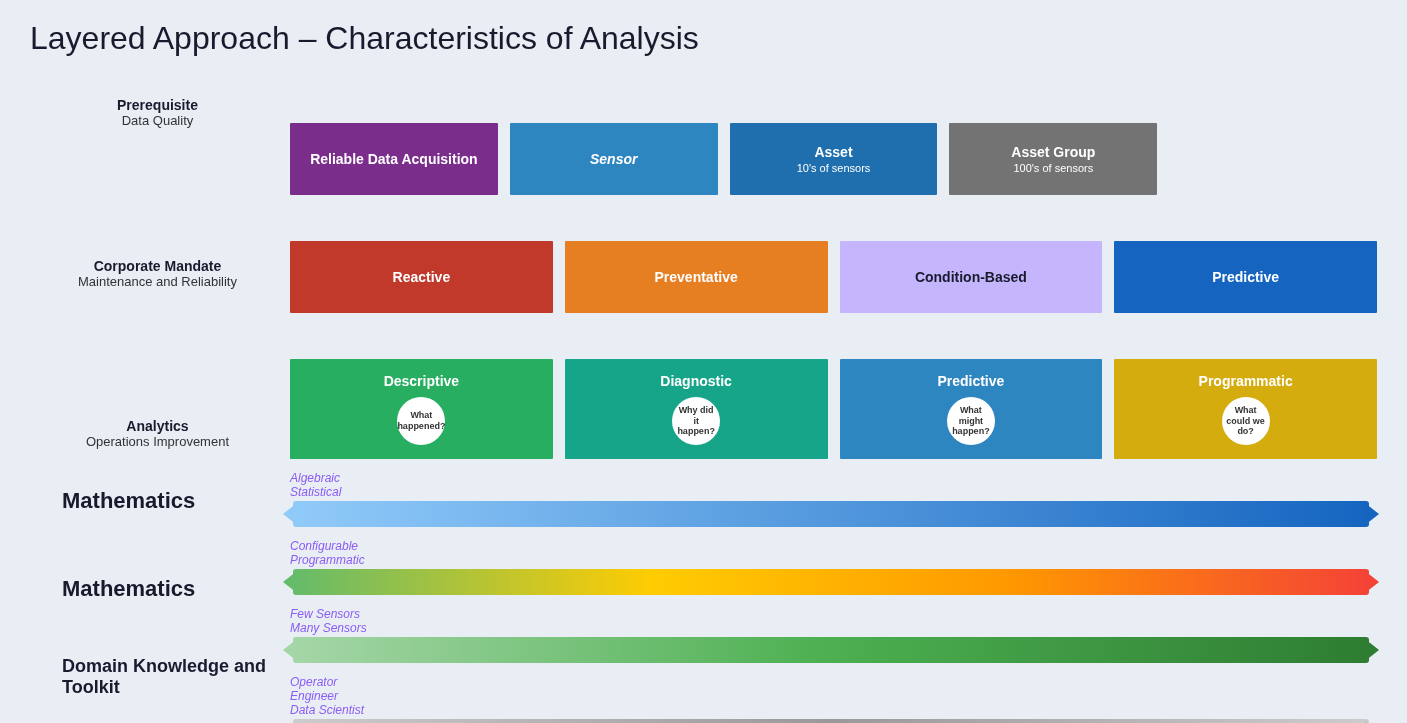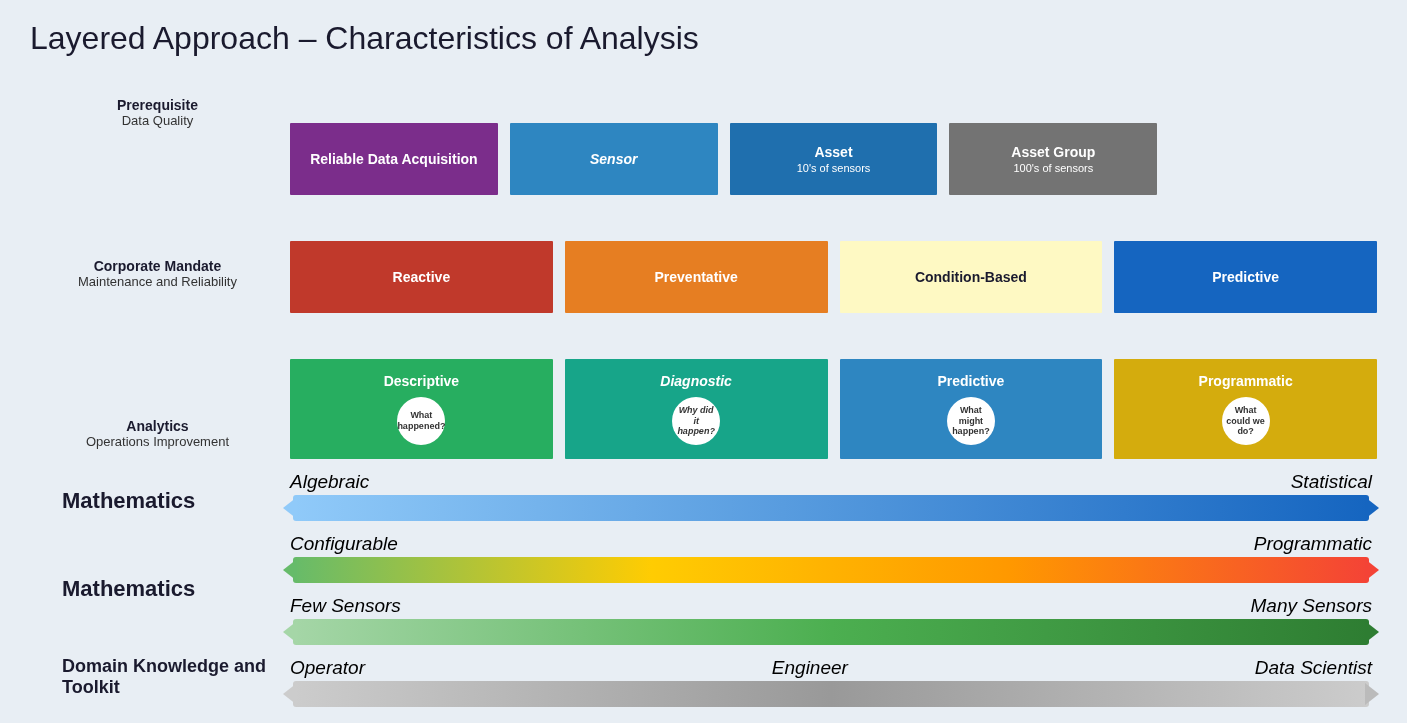--- a/index.html
+++ b/index.html
@@ -68,25 +68,25 @@
     }
     
     .purple { background: #7B2D8B; }
     .blue-med { background: #2E86C1; font-style: italic; }
     .blue-dark2 { background: #1F6FAE; }
     .blue-bright { background: #737373; justify-content: center; }
     .blue-navy { background: #154360; }
     
     .red-orange { background: #C0392B; }
     .orange { background: #E67E22; }
-    .green-light { background: #fef9c3; }
+    .green-light { background: #c4b5fd; }
     .blue-strong { background: #1565C0; }
     
     .green-med { background: #27AE60; }
-    .teal { background: #17A589; font-style: italic; }
+    .teal { background: #17A589; }
     .blue-steel { background: #2E86C1; }
     .yellow-gold { background: #D4AC0D; }
 
     .circle-badge {
       width: 48px;
       height: 48px;
       border-radius: 50%;
       background: white;
       display: flex;
       align-items: center;
@@ -128,23 +128,24 @@
     .arrow-row {
       position: relative;
       display: flex;
       flex-direction: column;
       gap: 2px;
     }
     .arrow-annotation {
       display: flex;
       justify-content: space-between;
       font-style: italic;
-      font-size: 19px;
-      color: #000000;
+      font-size: 12px;
+      color: #8b5cf6;
       padding: 0 5px;
+      flex-direction: column;
     }
   </style>
 </head>
 <body>
 
 <h1>Layered Approach – Characteristics of Analysis</h1>
 
 <div class="main-grid">
 
   <div class="labels-col">

